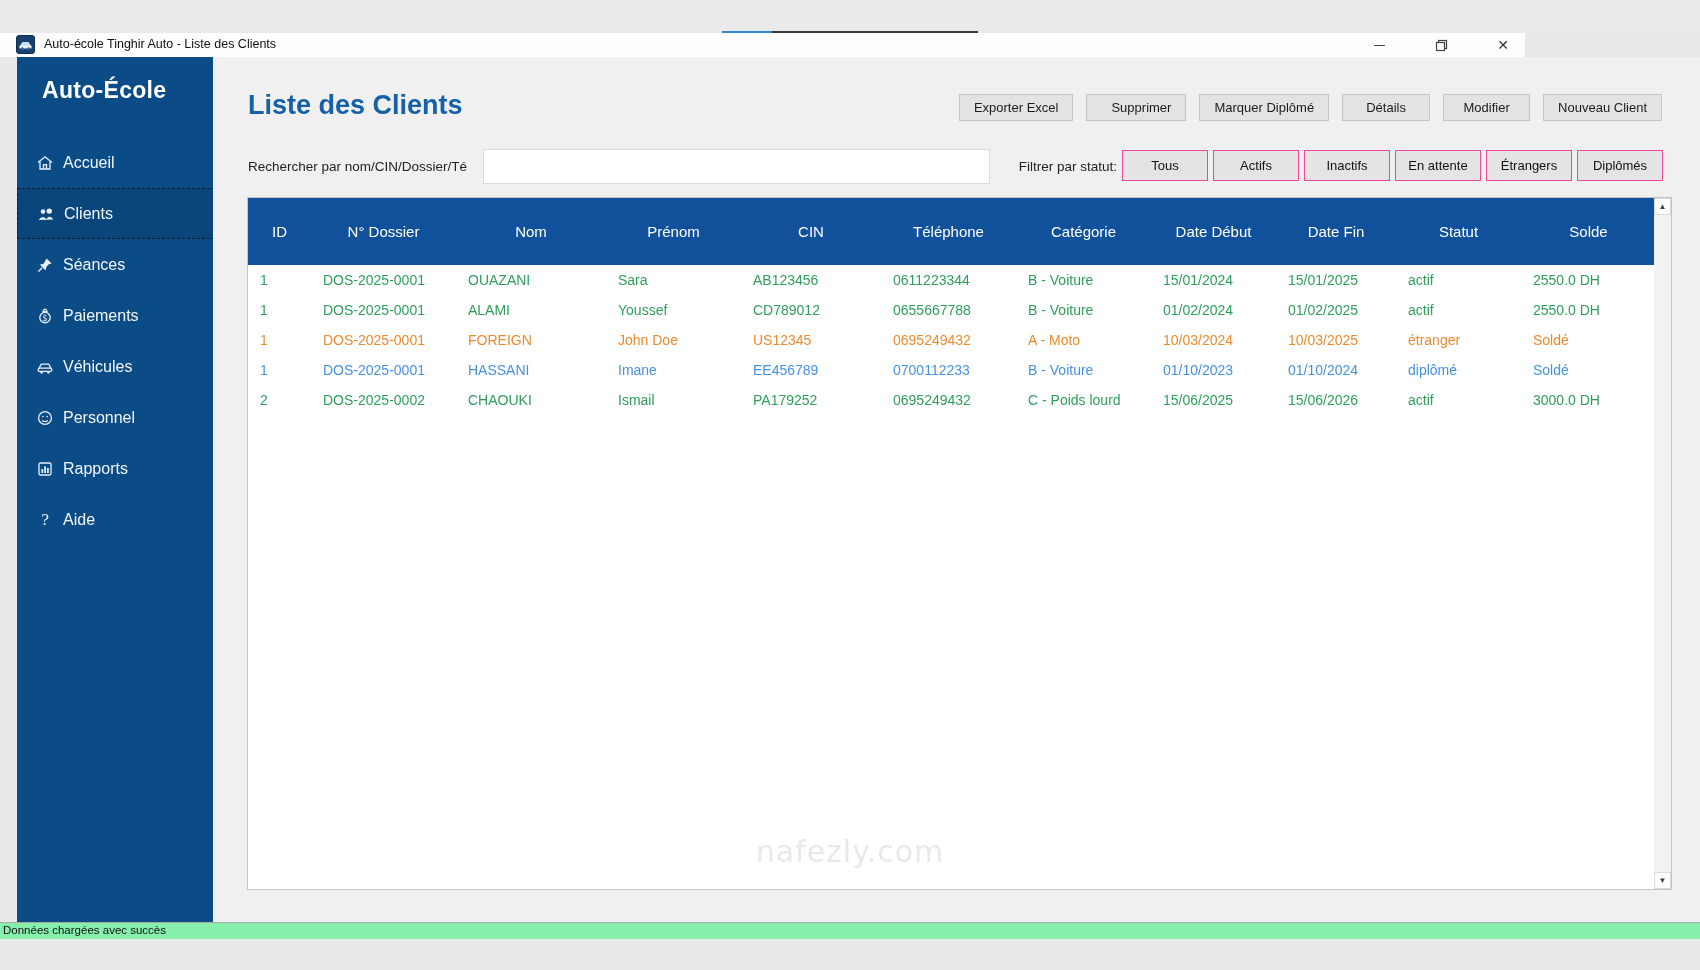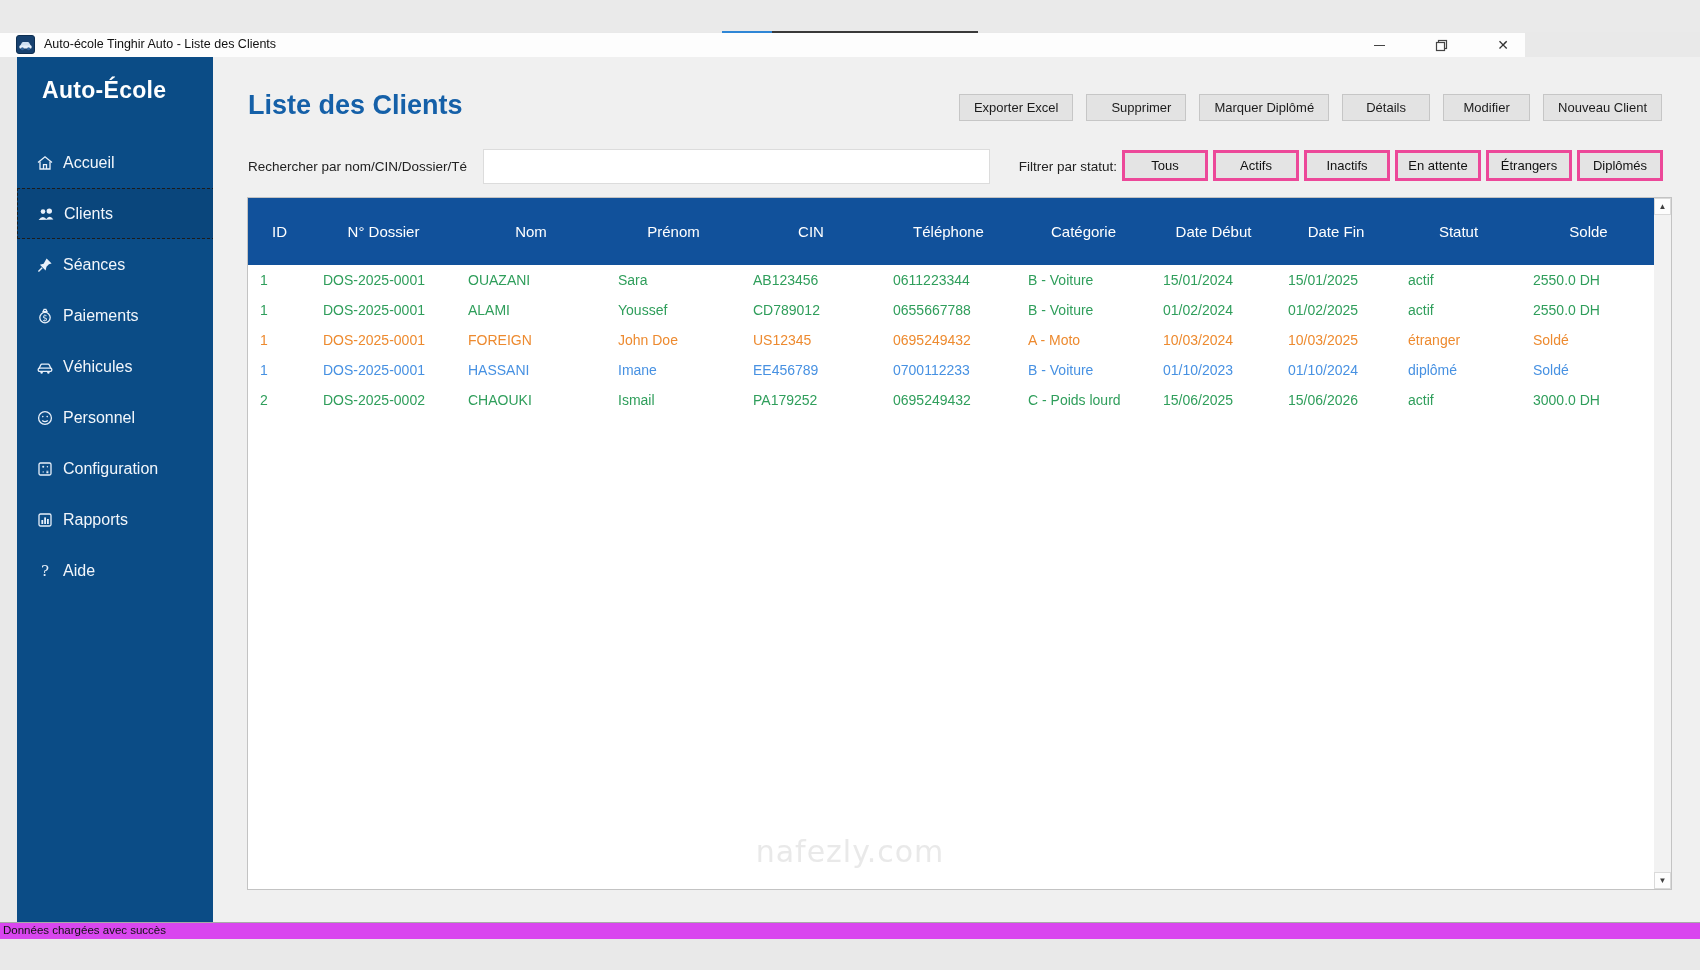--- a/index.html
+++ b/index.html
@@ -40,21 +40,21 @@
   .btn-export{min-width:97px;} .btn-del{min-width:84px;padding-left:24px;} .btn-marq{min-width:117px;}
   .btn-det{min-width:88px;} .btn-mod{min-width:87px;} .btn-new{min-width:104px;}
 
   .search-label{position:absolute;left:35px;top:102px;font-size:13.5px;color:#222;width:238px;
                 white-space:nowrap;overflow:hidden;}
   .search-input{position:absolute;left:270px;top:92px;width:507px;height:35px;background:#fff;
                 border:1px solid #dcdcdc;box-sizing:border-box;font-size:14px;padding:0 8px;
                 font-family:"Liberation Sans",sans-serif;}
   .filter-label{position:absolute;left:782px;top:102px;width:122px;font-size:13.5px;color:#222;text-align:right;}
   .filters{position:absolute;left:909px;top:93px;display:flex;gap:5px;}
-  .fbtn{min-width:86px;height:31px;background:#e4e4e4;border:3px solid #ec4899;font-size:13px;color:#111;
+  .fbtn{min-width:86px;height:31px;background:#e4e4e4;border:1px solid #ec4899;font-size:13px;color:#111;
         display:flex;align-items:center;justify-content:center;box-sizing:border-box;cursor:pointer;
         font-family:"Liberation Sans",sans-serif;}
 
   
   .grid-wrap{position:absolute;left:34px;top:140px;width:1425px;height:693px;background:#fff;
              border:1px solid #c3c3c3;box-sizing:border-box;}
   table.grid{border-collapse:collapse;table-layout:fixed;width:1408px;}
   .grid th{height:43px;background:#11519b;color:#fff;font-weight:normal;font-size:15px;text-align:center;
            padding:12px;cursor:pointer;}
   .grid td{height:30px;font-size:14px;padding:0 0 0 12px;white-space:nowrap;overflow:hidden;}
@@ -62,21 +62,21 @@
   tr[data-color="orange"] td{color:#ed8a2f;}
   tr[data-color="blue"] td{color:#4791e2;}
 
   .vscroll{position:absolute;right:0;top:0;width:17px;height:691px;background:#f2f2f2;}
   .varrow{position:absolute;left:0;width:17px;height:17px;background:#fdfdfd;border:1px solid #dadada;
           box-sizing:border-box;display:flex;align-items:center;justify-content:center;
           font-size:8px;color:#404040;cursor:pointer;}
   .varrow.up{top:0;} .varrow.down{bottom:0;}
 
   
-  .statusbar{position:absolute;left:0;top:922px;width:1700px;height:17px;background:#d946ef;
+  .statusbar{position:absolute;left:0;top:922px;width:1700px;height:17px;background:#86efac;
              border-top:1px solid #a9a9a9;box-sizing:border-box;overflow:hidden;text-align:center;}
   .status-text{position:absolute;left:3px;top:1px;font-size:11.5px;color:#111;}
   .footer-gray{position:absolute;left:0;top:939px;width:1700px;height:31px;background:#e9e9e9;}
 
   
   .watermark{position:absolute;left:640px;top:828px;width:420px;text-align:center;z-index:50;
              pointer-events:none;font-family:"DejaVu Sans",sans-serif;}
   .wm-ar{font-size:58px;font-weight:bold;color:rgba(222,222,222,0.95);line-height:1.0;}
   .wm-dom{font-size:30px;font-weight:normal;color:rgba(232,232,232,0.97);letter-spacing:1px;margin-top:6px;}
 </style>
@@ -179,32 +179,20 @@
           <svg viewBox="0 0 18 18" fill="none" stroke="#e8f0fa" stroke-width="1.3">
             <circle cx="9" cy="9" r="6.4"></circle>
             <circle cx="6.8" cy="7.6" r="0.8" fill="#e8f0fa" stroke="none"></circle>
             <circle cx="11.2" cy="7.6" r="0.8" fill="#e8f0fa" stroke="none"></circle>
             <path d="M6.2 11.4 q2.8 2.4 5.6 0"></path>
           </svg>
         </span>
         <span>Personnel</span>
       </div>
 
-      <div class="nav-item">
-        <span class="ic">
-          <svg viewBox="0 0 18 18" fill="none" stroke="#e8f0fa" stroke-width="1.3">
-            <rect x="3" y="3" width="12" height="12" rx="1.5"></rect>
-            <path d="M6.2 6.8 h2 M7.2 5.8 v2" stroke-width="1.1"></path>
-            <path d="M10.4 11.2 h2 M10.4 12.6 h2" stroke-width="1.1"></path>
-            <circle cx="11.4" cy="6.8" r="0.7" fill="#e8f0fa" stroke="none"></circle>
-            <circle cx="7.2" cy="11.9" r="0.7" fill="#e8f0fa" stroke="none"></circle>
-          </svg>
-        </span>
-        <span>Configuration</span>
-      </div>
 
       <div class="nav-item">
         <span class="ic">
           <svg viewBox="0 0 18 18">
             <rect x="3" y="3" width="12" height="12" rx="1.5" fill="none" stroke="#e8f0fa" stroke-width="1.3"></rect>
             <rect x="5.4" y="9" width="1.8" height="4" fill="#e8f0fa"></rect>
             <rect x="8.2" y="6.4" width="1.8" height="6.6" fill="#e8f0fa"></rect>
             <rect x="11" y="8" width="1.8" height="5" fill="#e8f0fa"></rect>
           </svg>
         </span>

